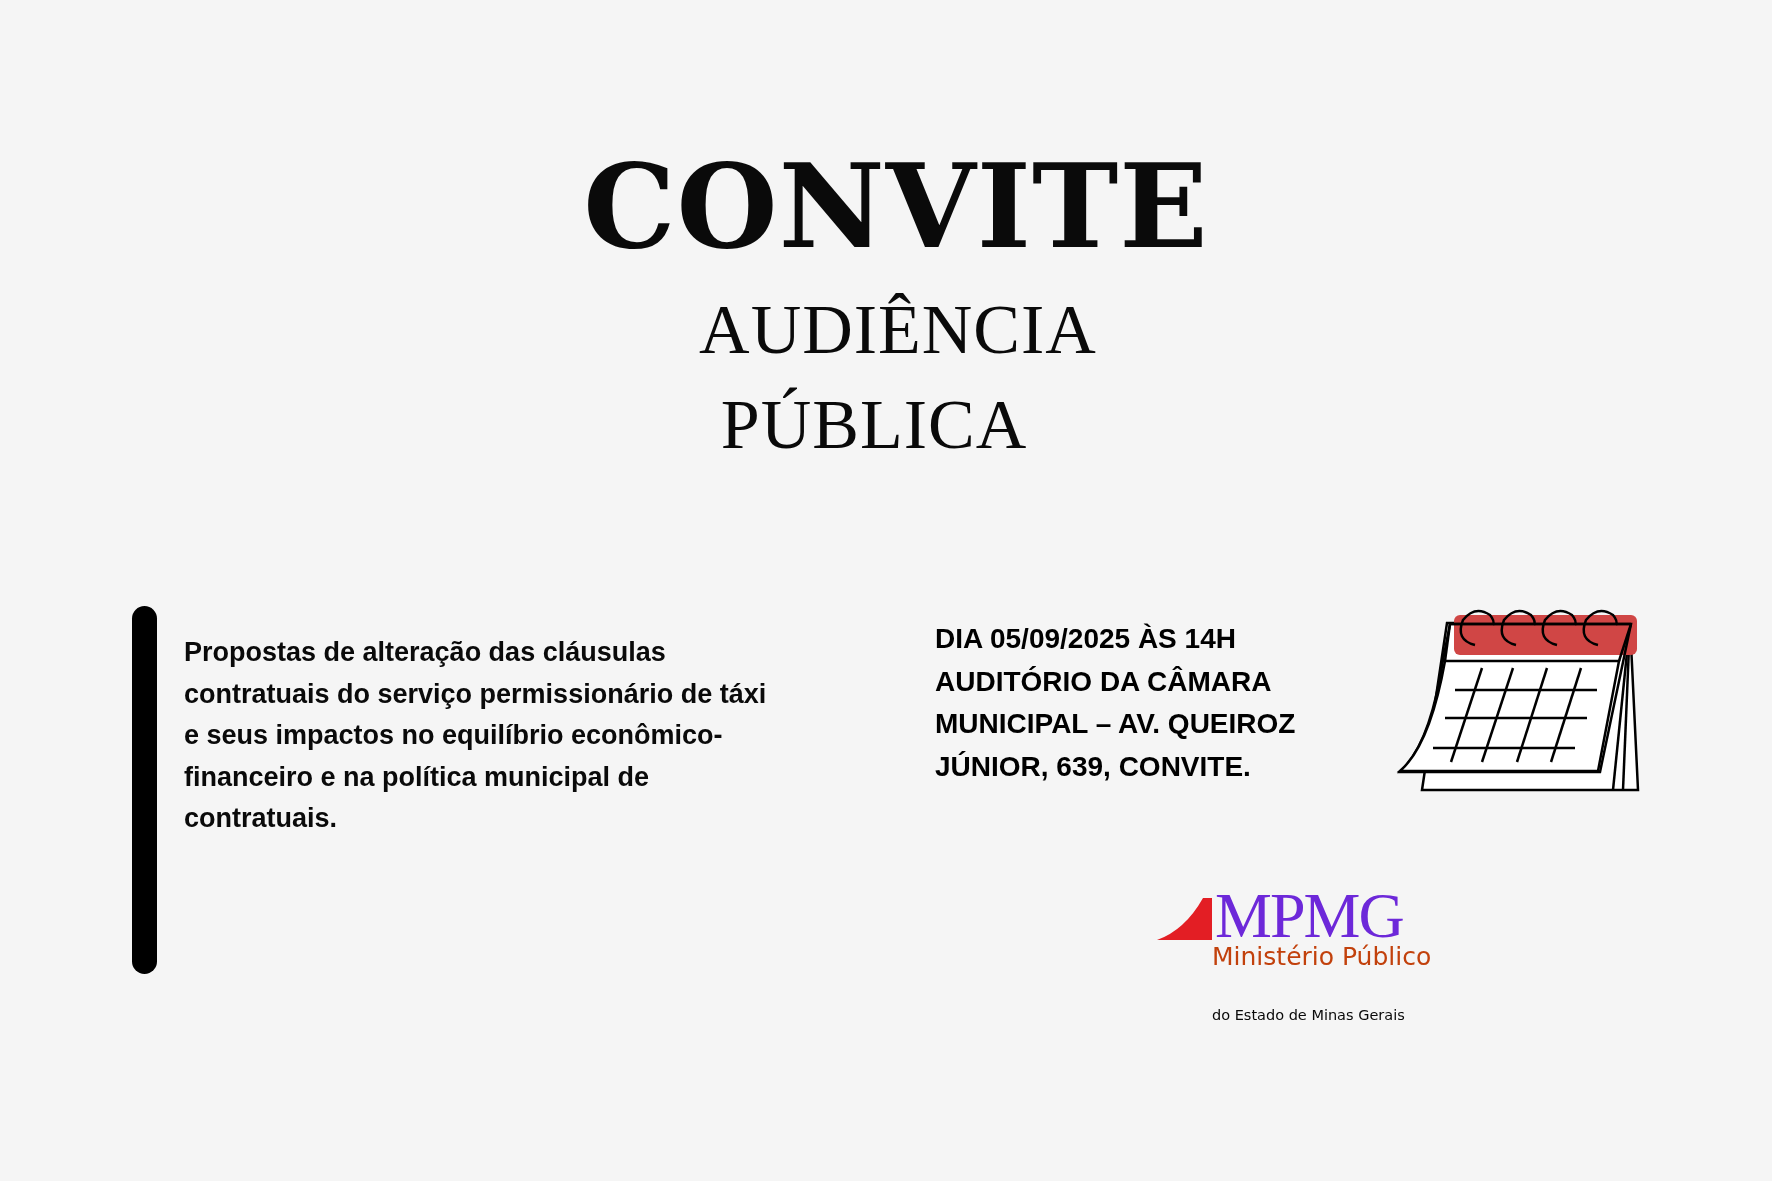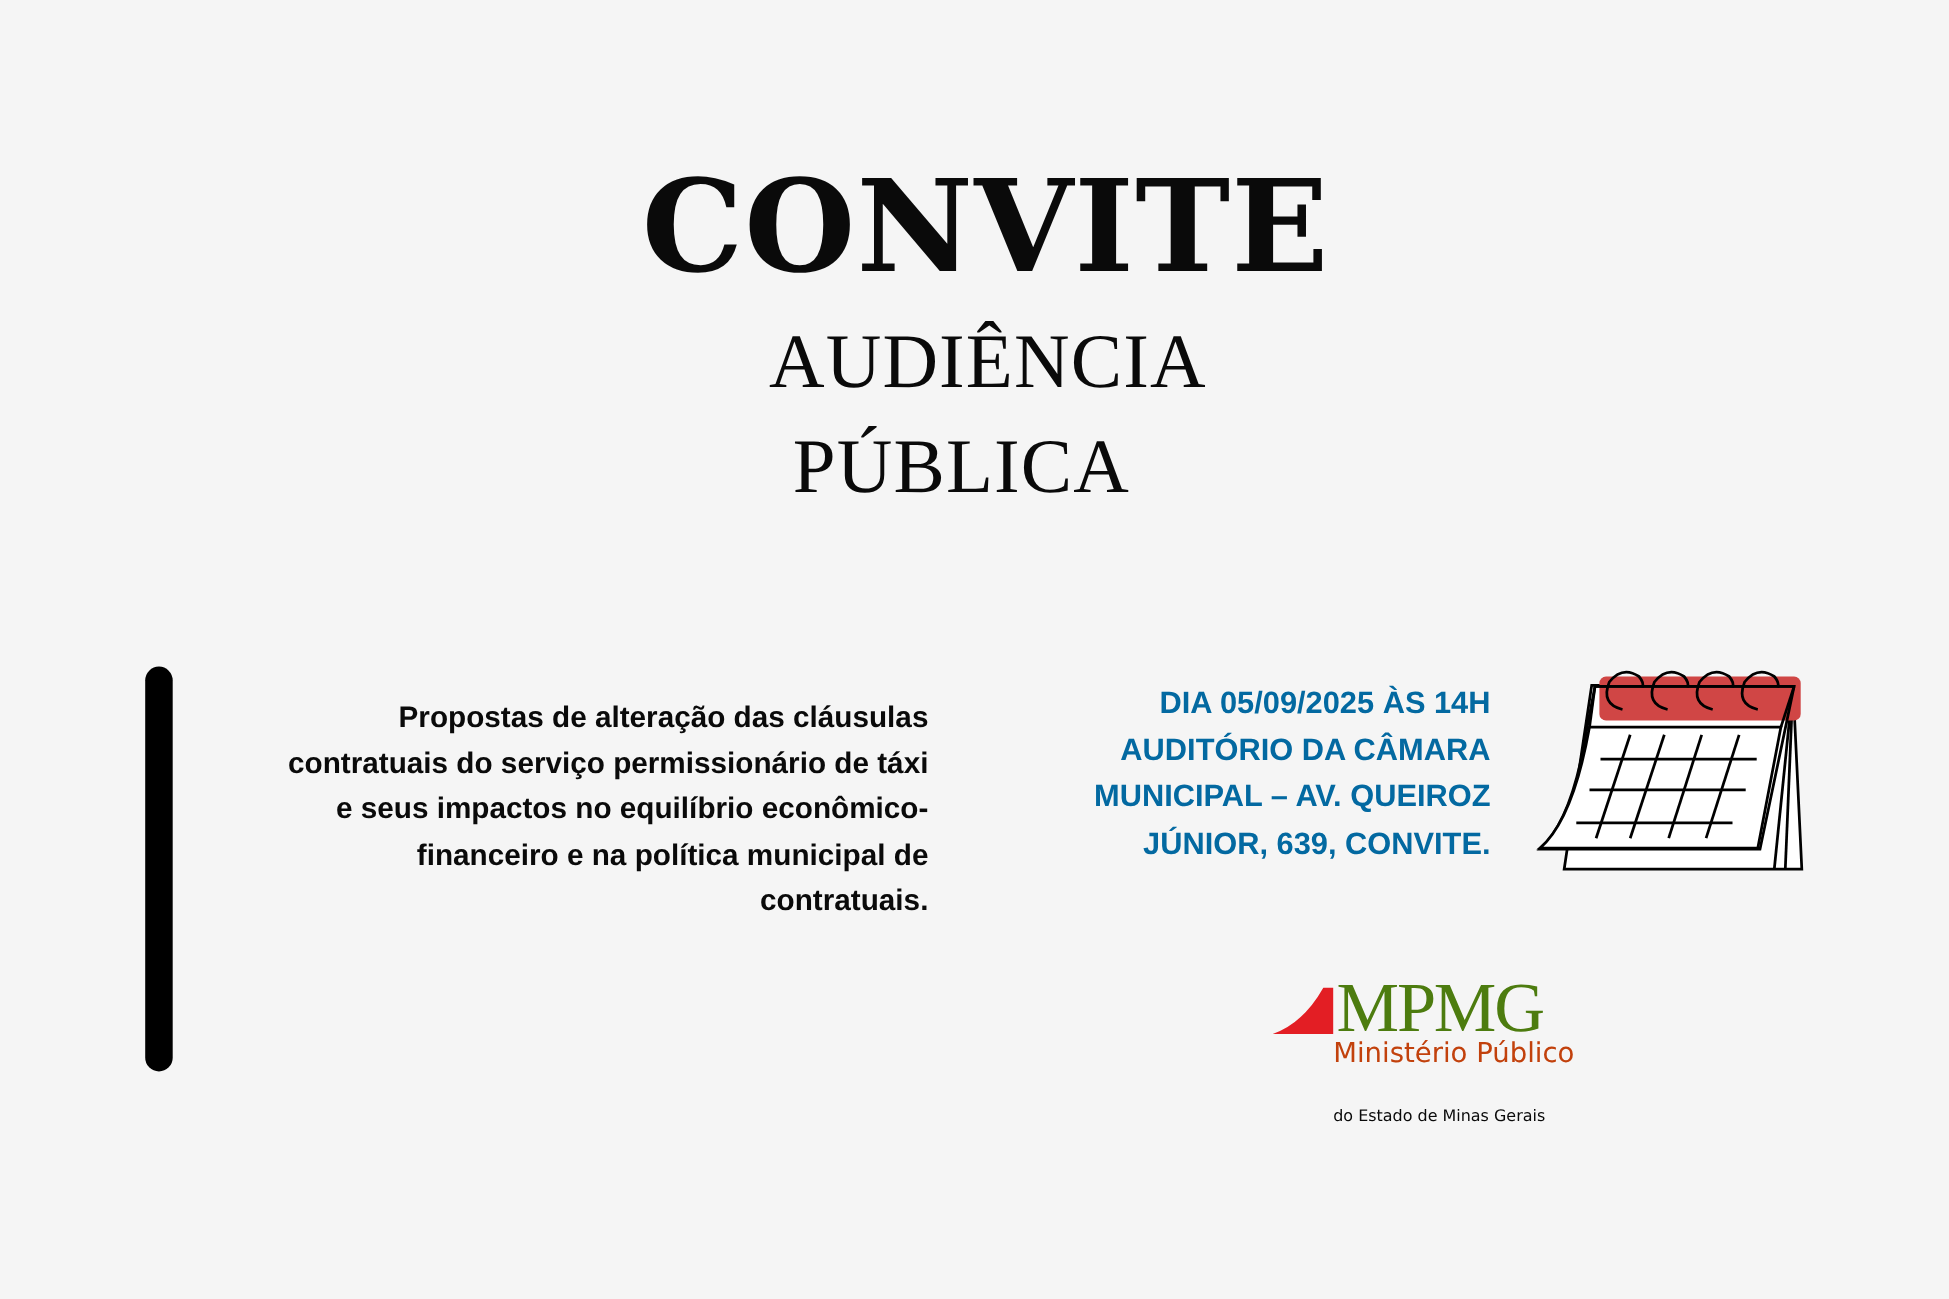--- a/index.html
+++ b/index.html
@@ -59,32 +59,31 @@
       font-size: 27px;
       line-height: 42px;
       margin: 0;
     }
     .description {
       color: #0a0a0a;
       font-size: 27px;
       line-height: 41.5px;
       margin: 12px 0 0 0;
       width: 660px;
-      text-align: right;
     }
     .event-info {
       position: absolute;
       left: 935px; top: 618px;
       width: 420px;
-      text-align: right;
+      text-align: left;
       font-family: "Liberation Sans", sans-serif;
       font-weight: bold;
       font-size: 28px;
       line-height: 42.5px;
-      color: #0369a1;
+      color: #000000;
     }
     .event-info div { white-space: nowrap; }
     .calendar {
       position: absolute;
       left: 1385px; top: 595px;
       width: 270px; height: 210px;
     }
     .logo {
       position: absolute;
       left: 1155px; top: 890px;
@@ -92,21 +91,21 @@
     }
     .logo-mark {
       position: absolute; left: 0; top: 0;
     }
     .logo-text {
       position: absolute;
       left: 60px; top: -6px;
       font-family: "Liberation Serif", serif;
       font-size: 64px;
       line-height: 64px;
-      color: #4d7c0f;
+      color: #6d28d9;
       letter-spacing: -2px;
     }
     .logo-sub1 {
       position: absolute;
       left: 57px; top: 57px;
       font-family: "DejaVu Sans", sans-serif;
       font-size: 25px;
       line-height: 20px;
       color: #c2410c;
       white-space: nowrap;

